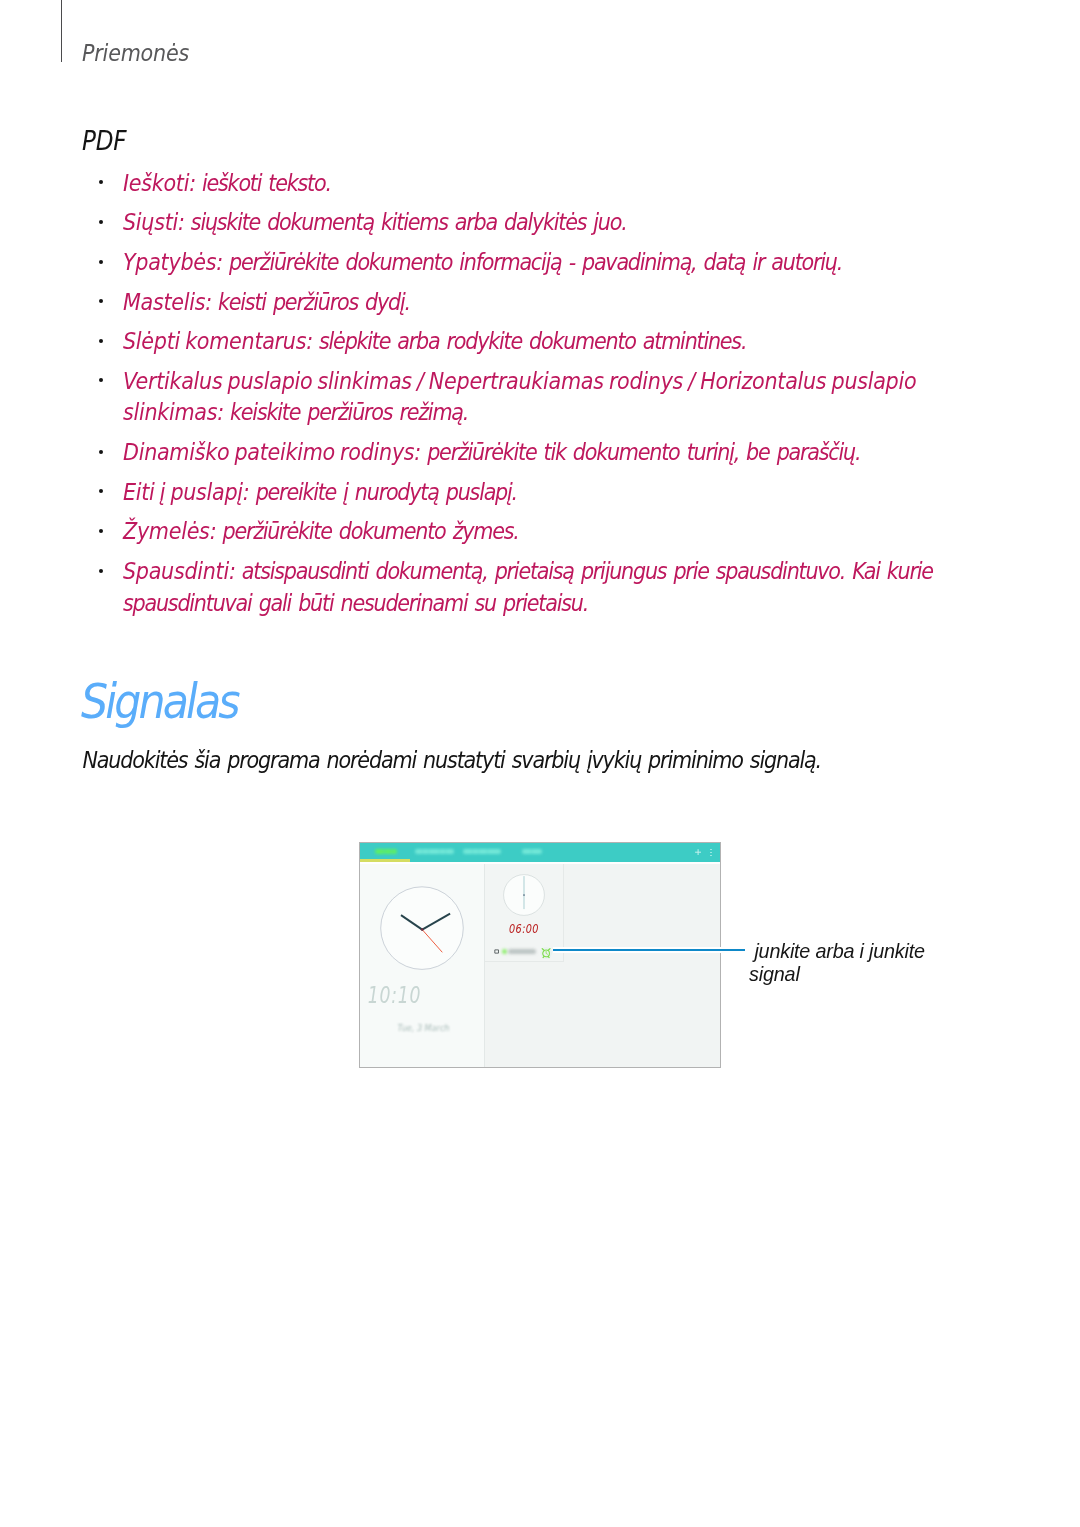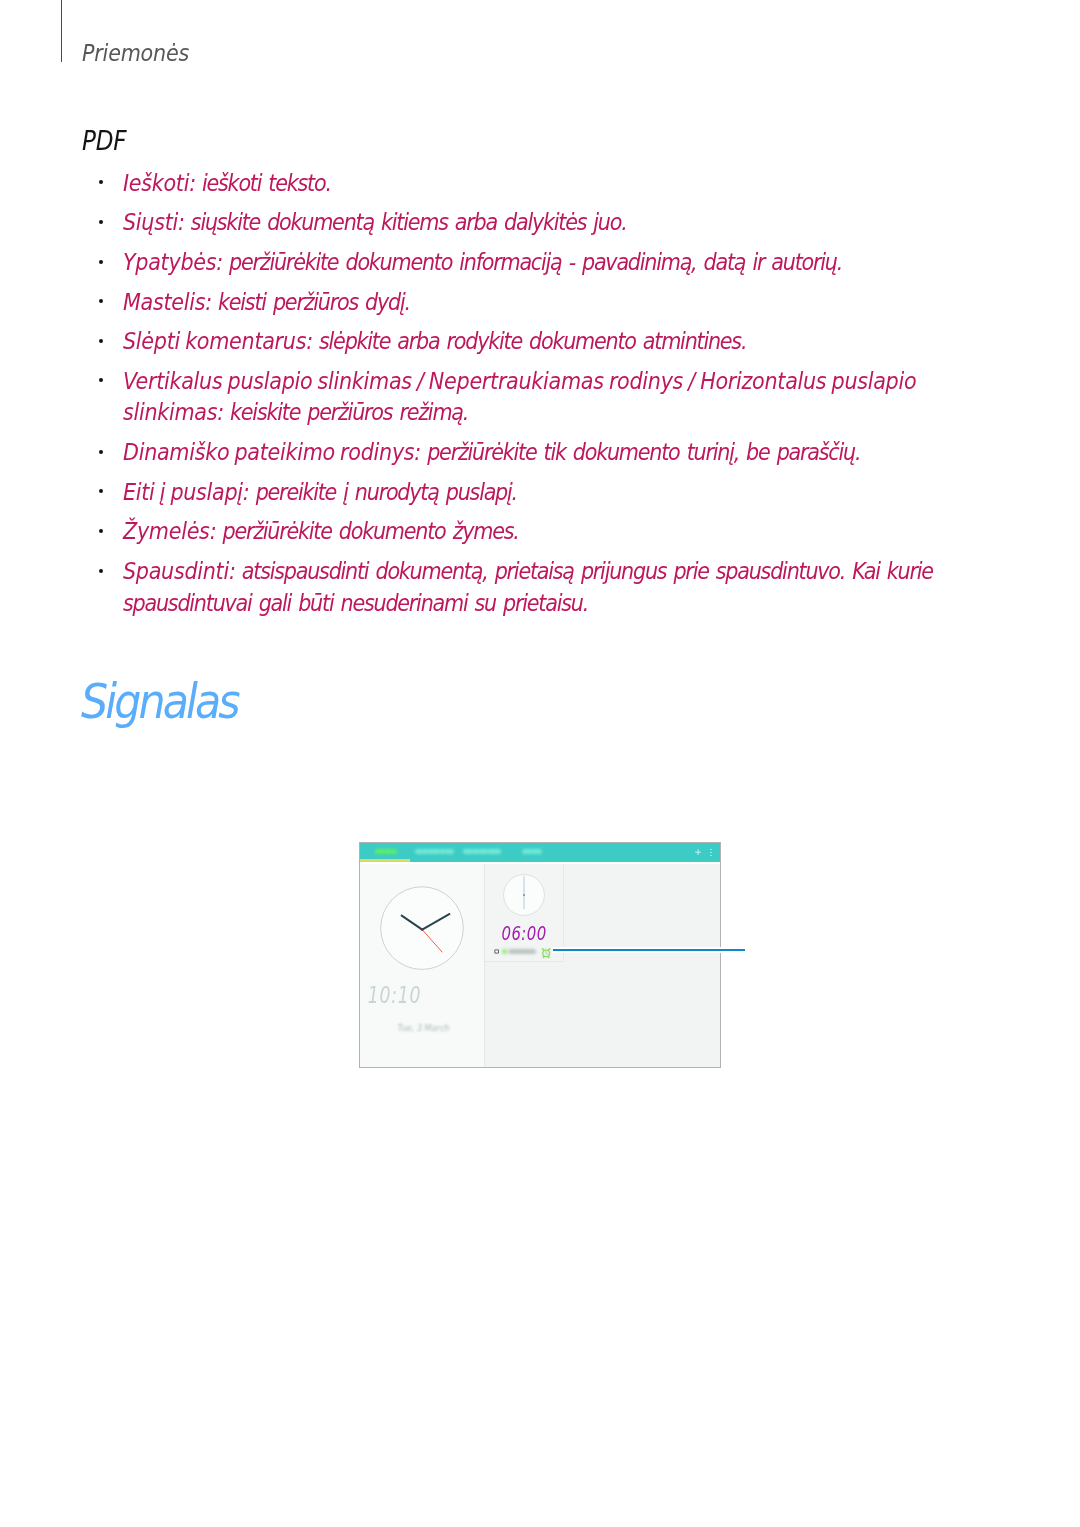--- a/index.html
+++ b/index.html
@@ -52,22 +52,22 @@
            color:#c8d6d3;letter-spacing:0.9px;font-stretch:condensed;filter:blur(0.42px);}
   .digital span{display:inline-block;transform:scaleX(0.82);}
   .dateline{position:absolute;left:1.4px;top:180px;width:124.3px;text-align:center;font-size:9px;
             color:#a9bcb9;filter:blur(1.0px);font-stretch:condensed;}
 
   .alarmcard{position:absolute;left:125.2px;top:20.8px;width:78.3px;height:98.3px;background:#f2f5f4;
              box-sizing:border-box;}
   .alarmcard:after{content:"";position:absolute;right:0;top:0;bottom:0;width:0.9px;background:#e5e9e8;}
   .alarmcard:before{content:"";position:absolute;left:0;right:0;bottom:0;height:0.9px;background:#e5e9e8;}
   .smallclock{position:absolute;left:17.7px;top:9.8px;width:42px;height:42px;}
-  .alarmtime{position:absolute;left:0;top:57.5px;width:78.3px;text-align:center;font-size:20px;
-             color:#a21caf;letter-spacing:0.45px;font-stretch:condensed;}
+  .alarmtime{position:absolute;left:0;top:57.5px;width:78.3px;text-align:center;font-size:13px;
+             color:#b91c1c;letter-spacing:0.45px;font-stretch:condensed;}
   .alarmtime span{display:inline-block;transform:scaleX(0.83);}
   .alarmrow{position:absolute;left:0;top:79.8px;width:78.3px;height:18px;}
   .repeat-ic{position:absolute;left:9.2px;top:5.3px;width:5.3px;height:5.0px;filter:blur(0.45px);opacity:0.9;}
   .reptxt{position:absolute;left:23px;top:4.5px;height:7px;border-radius:3px;filter:blur(1.3px);}
   .togg{position:absolute;left:55.2px;top:3.0px;width:12.2px;height:12.2px;opacity:0.88;}
 
 
   .tabtxt.t1{left:14.9px;width:22.2px;background:#5def62;}
   .tabtxt.t2{left:54.7px;width:39.8px;background:#74e8d8;}
   .tabtxt.t3{left:102.9px;width:38px;background:#74e8d8;}
@@ -96,20 +96,21 @@
     <div class="bli" style="top:286.6px"><span class="bul"></span><span class="lbl">Mastelis</span><span>: keisti peržiūros dydį.</span></div>
     <div class="bli" style="top:326.2px"><span class="bul"></span><span class="lbl">Slėpti komentarus</span><span>: slėpkite arba rodykite dokumento atmintines.</span></div>
     <div class="bli" style="top:365.8px"><span class="bul"></span><span class="lbl">Vertikalus puslapio slinkimas / Nepertraukiamas rodinys / Horizontalus puslapio slinkimas</span><span>: keiskite peržiūros režimą.</span></div>
     <div class="bli" style="top:437.2px"><span class="bul"></span><span class="lbl">Dinamiško pateikimo rodinys</span><span>: peržiūrėkite tik dokumento turinį, be paraščių.</span></div>
     <div class="bli" style="top:476.8px"><span class="bul"></span><span class="lbl">Eiti į puslapį</span><span>: pereikite į nurodytą puslapį.</span></div>
     <div class="bli" style="top:516.4px"><span class="bul"></span><span class="lbl">Žymelės</span><span>: peržiūrėkite dokumento žymes.</span></div>
     <div class="bli" style="top:556.0px"><span class="bul"></span><span class="lbl">Spausdinti</span><span>: atsispausdinti dokumentą, prietaisą prijungus prie spausdintuvo. Kai kurie spausdintuvai gali būti nesuderinami su prietaisu.</span></div>
   </div>
 
   <div class="h1" style="top:678px">Signalas</div>
+  <div class="para" style="top:744px">Naudokitės šia programa norėdami nustatyti svarbių įvykių priminimo signalą.</div>
 
   <div class="shot">
     <div class="left-pane"></div>
     <div class="divider"></div>
 
     <svg class="bigclock" viewBox="0 0 84 84">
       <circle cx="42" cy="42.1" r="41.3" fill="#fbfdfc" stroke="#c3cad2" stroke-width="0.85"></circle>
       <line x1="42.2" y1="43.6" x2="70.1" y2="27.7" stroke="#27444c" stroke-width="1.95" stroke-linecap="butt"></line>
       <line x1="42.2" y1="43.6" x2="21.0" y2="29.1" stroke="#27444c" stroke-width="1.95" stroke-linecap="butt"></line>
       <line x1="42.2" y1="43.6" x2="62.3" y2="66.3" stroke="#ef5f42" stroke-width="1.0" stroke-linecap="butt"></line>
@@ -175,14 +176,15 @@
       </svg>
       <div class="kebab">
           <i></i>
           <i></i>
           <i></i>
         </div>
     </div>
   </div>
 
   <div class="callout-line"></div>
+  <div class="callout-text">&nbsp;junkite&nbsp;arba&nbsp;i&nbsp;junkite<br>signal</div>
 
 </div>
 
 </body></html>

